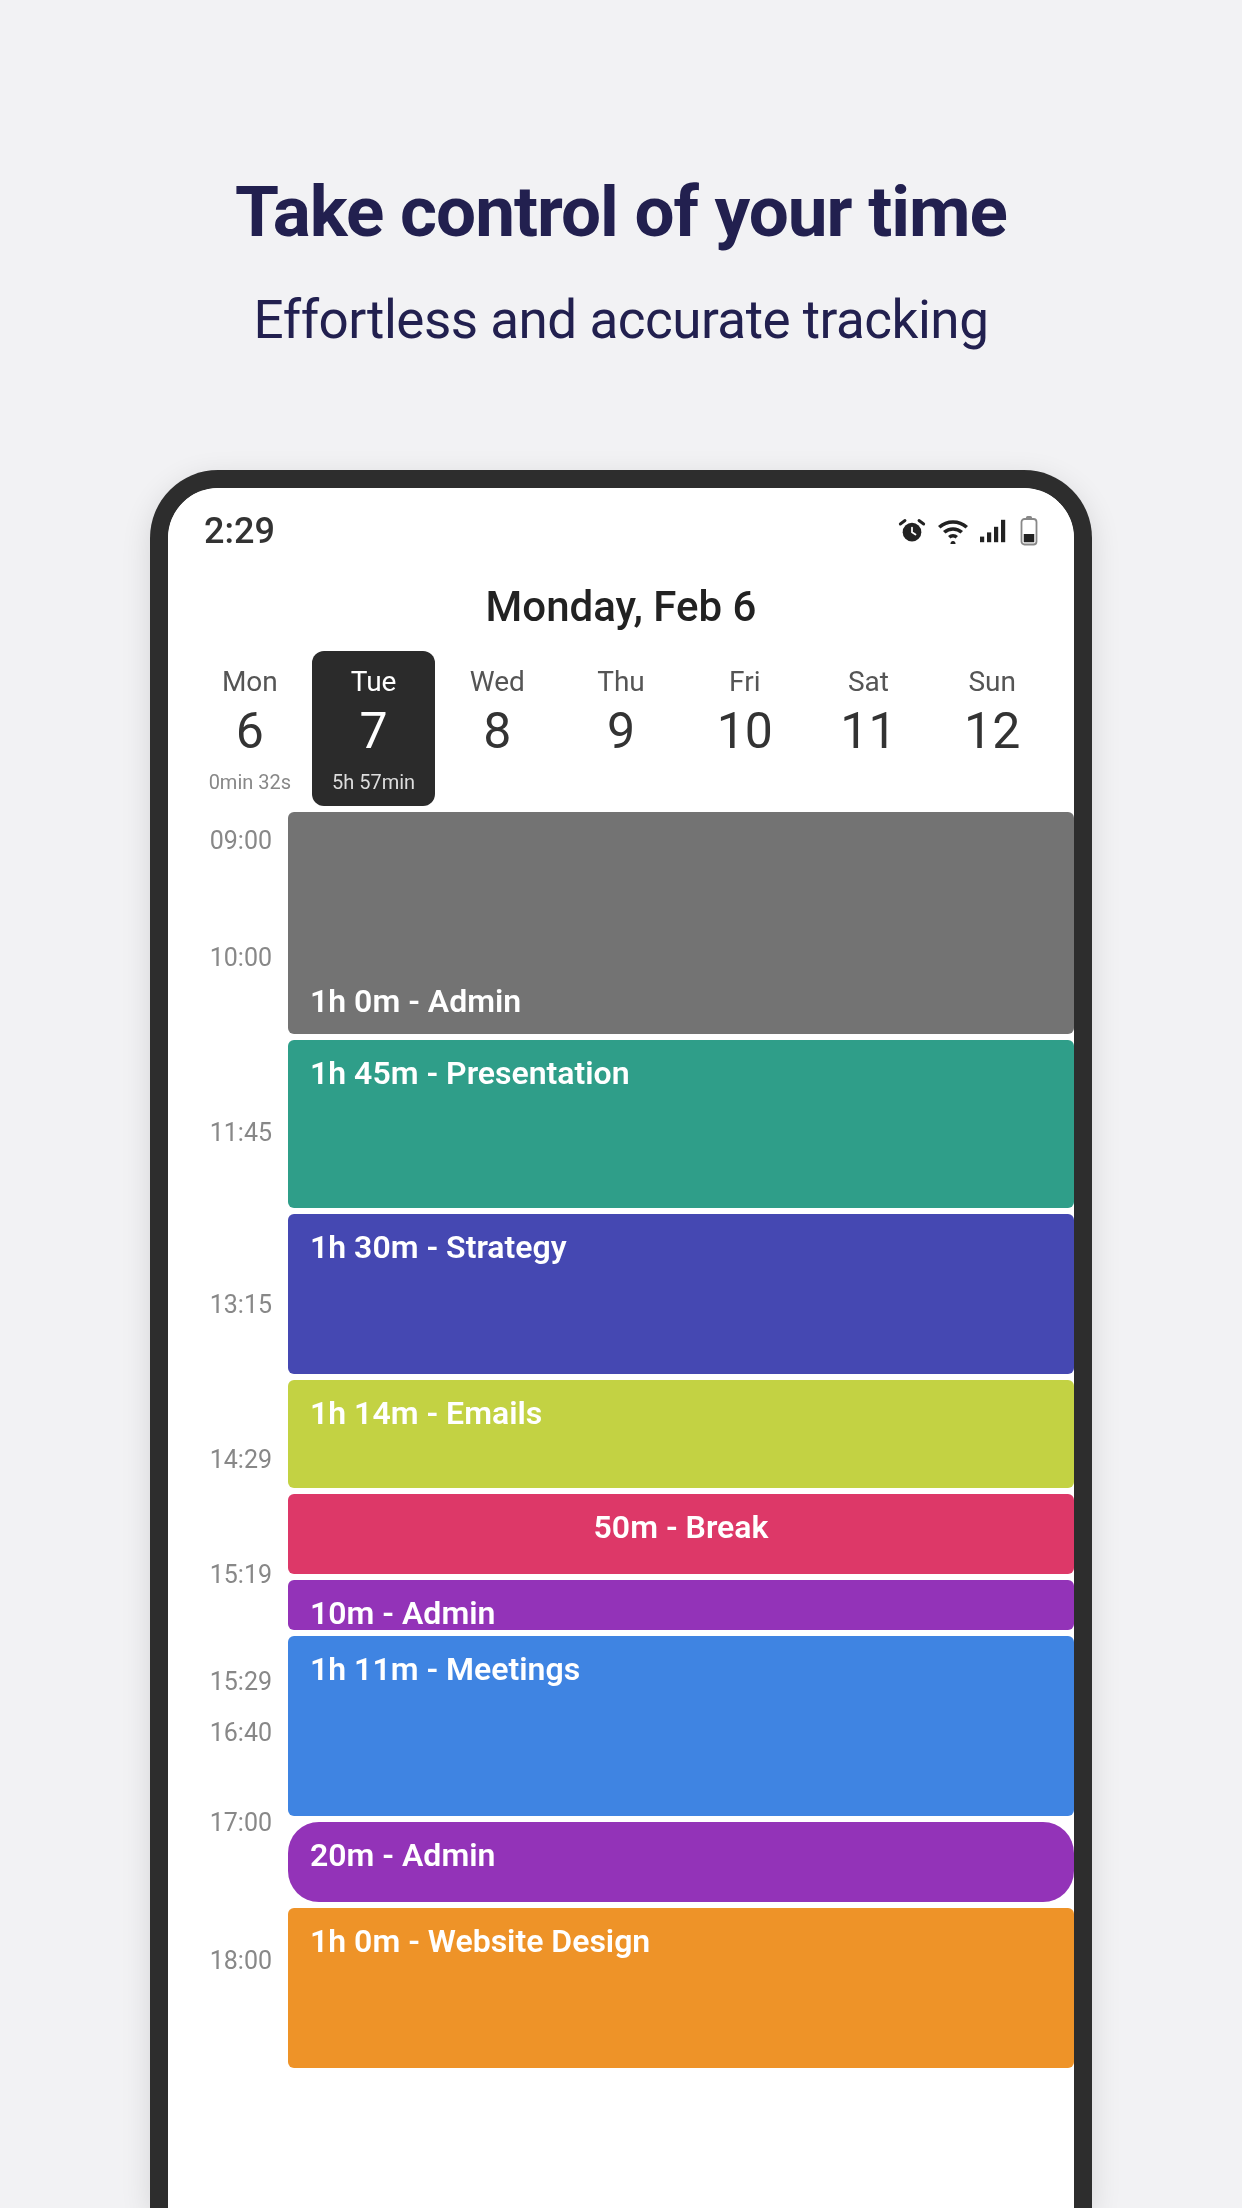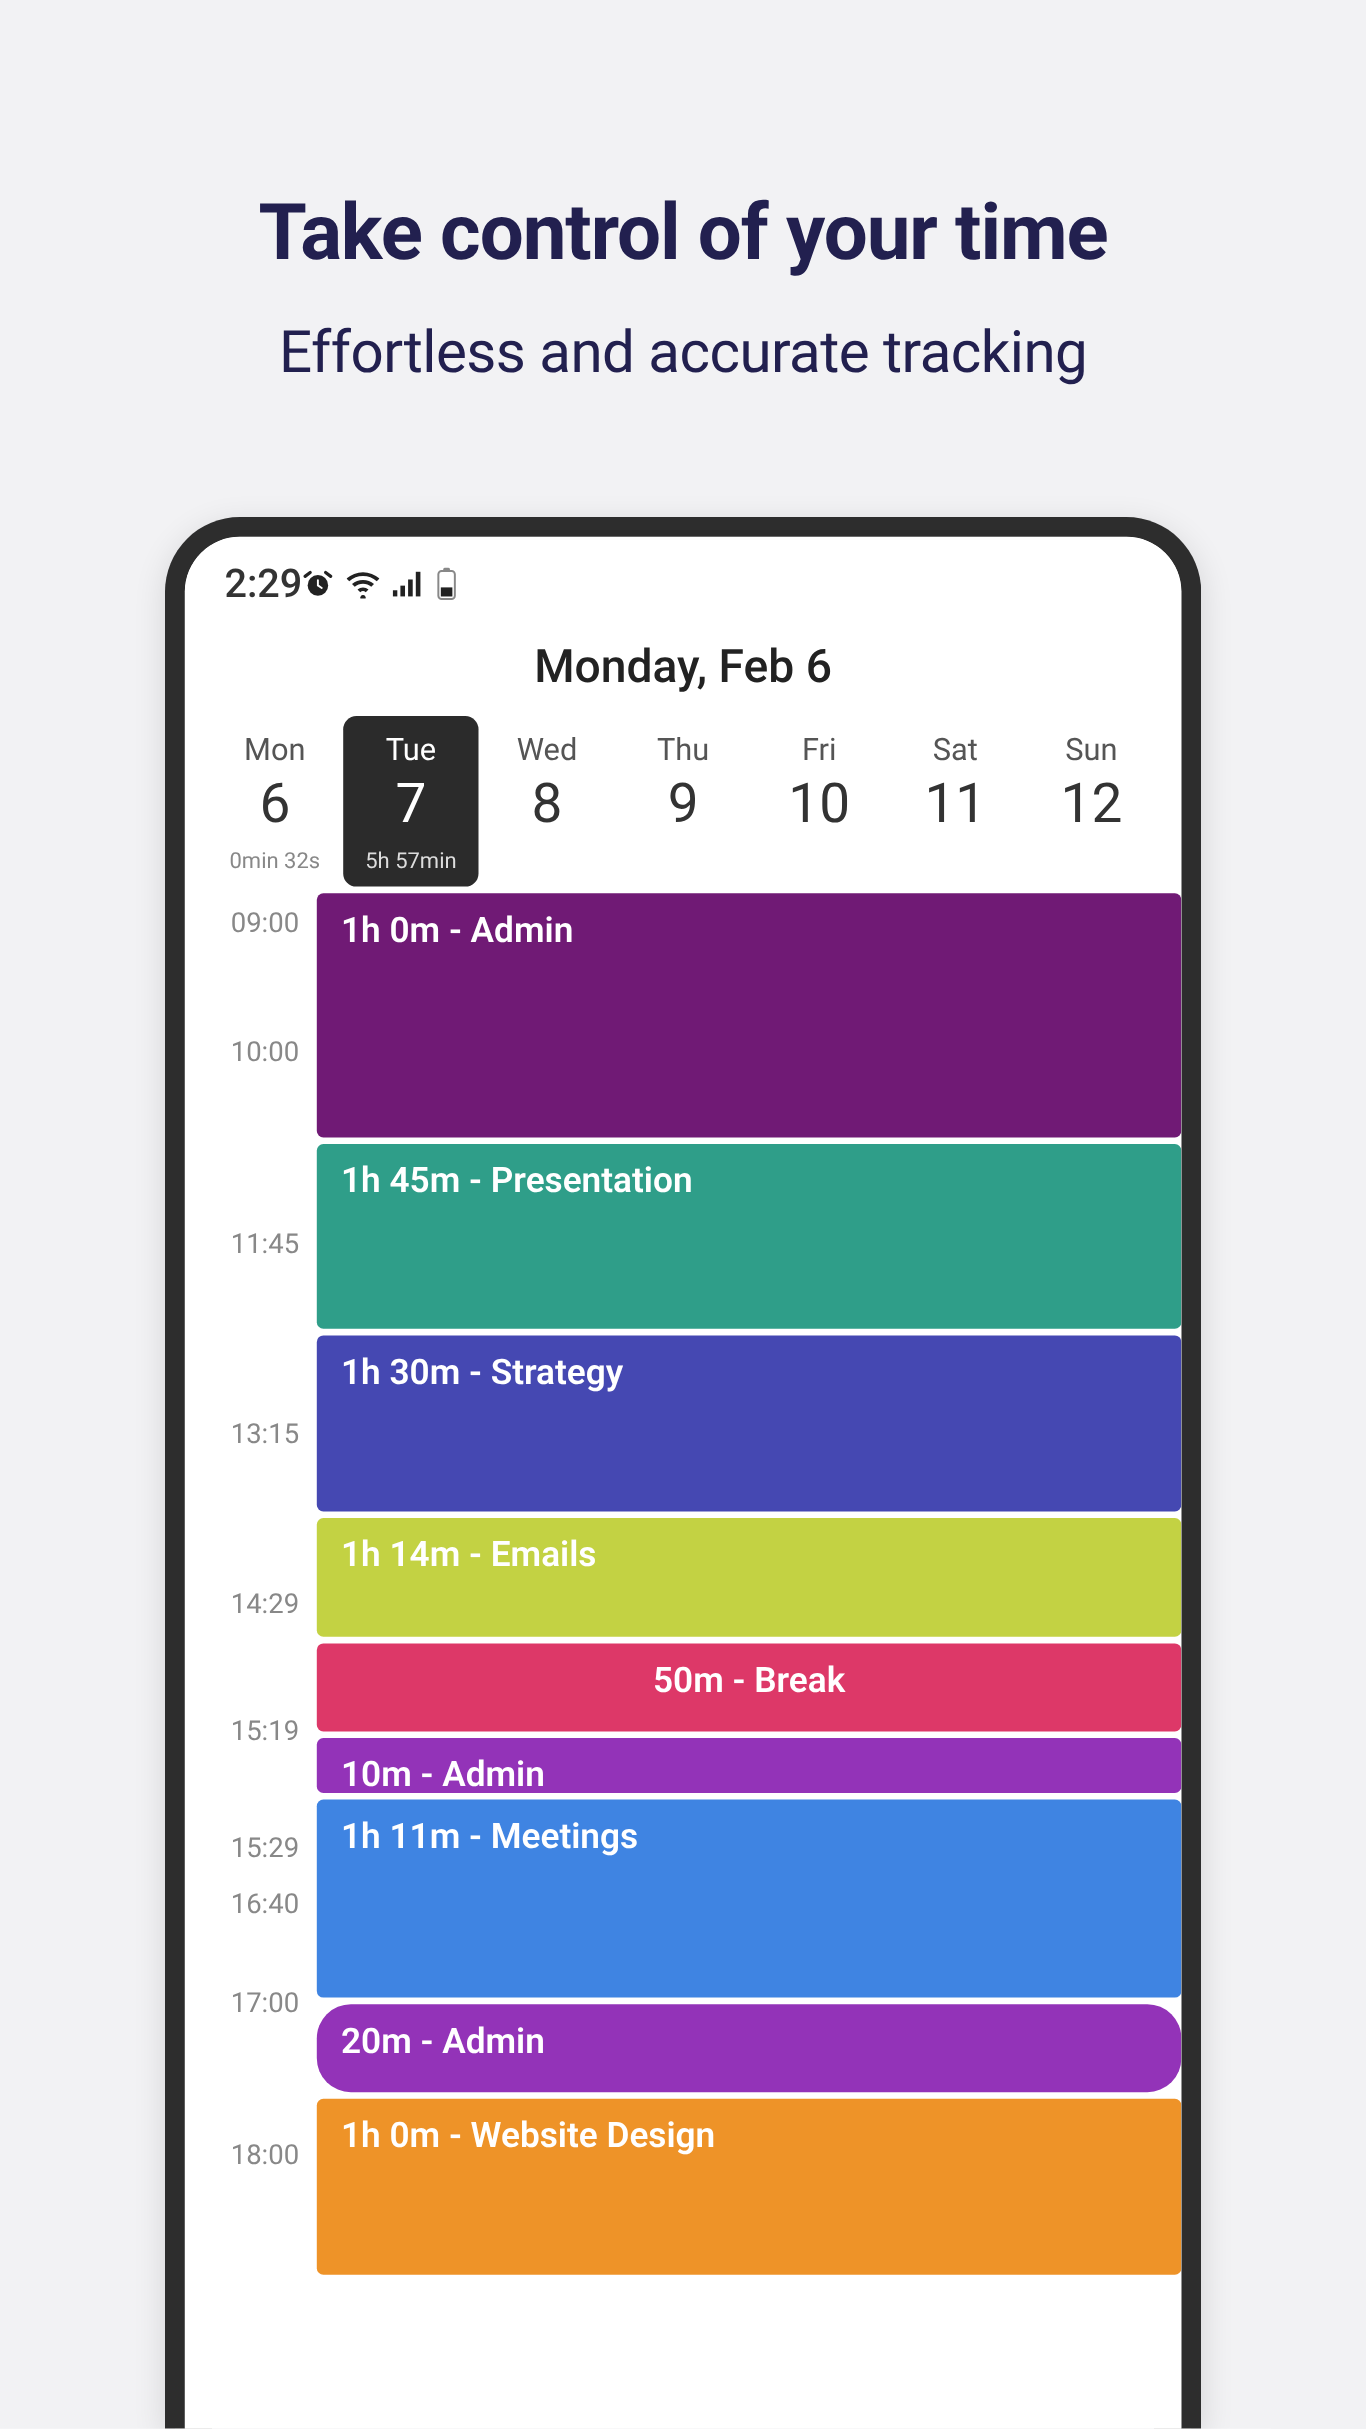--- a/index.html
+++ b/index.html
@@ -41,20 +41,21 @@
     box-shadow: 0 8px 30px rgba(0,0,0,0.12);
   }
   .phone-inner {
     background: #fff;
     border-radius: 50px 50px 0 0;
     overflow: hidden;
     height: 1720px;
   }
   .status-bar {
     display: flex;
+    justify-content: space-between;
     align-items: center;
     padding: 24px 36px 8px 36px;
     height: 70px;
   }
   .status-time {
     font-size: 36px;
     font-weight: 500;
     color: #333;
   }
   .status-icons {
@@ -216,21 +217,21 @@
           <div class="time-label" style="top: 320px;">11:45</div>
           <div class="time-label" style="top: 492px;">13:15</div>
           <div class="time-label" style="top: 647px;">14:29</div>
           <div class="time-label" style="top: 762px;">15:19</div>
           <div class="time-label" style="top: 869px;">15:29</div>
           <div class="time-label" style="top: 920px;">16:40</div>
           <div class="time-label" style="top: 1010px;">17:00</div>
           <div class="time-label" style="top: 1148px;">18:00</div>
         </div>
       <div class="entries" id="entries">
-          <div class="entry" style="background: #701a75; height: 222px;">
+          <div class="entry" style="background: #737373; height: 222px; align-items: flex-end;">
             <span>1h 0m - Admin</span>
           </div>
           <div class="entry" style="background: rgb(47, 158, 137); height: 168px;">
             <span>1h 45m - Presentation</span>
           </div>
           <div class="entry" style="background: rgb(69, 72, 178); height: 160px;">
             <span>1h 30m - Strategy</span>
           </div>
           <div class="entry" style="background: rgb(195, 210, 67); height: 108px; text-align: center;">
             <span>1h 14m - Emails</span>

